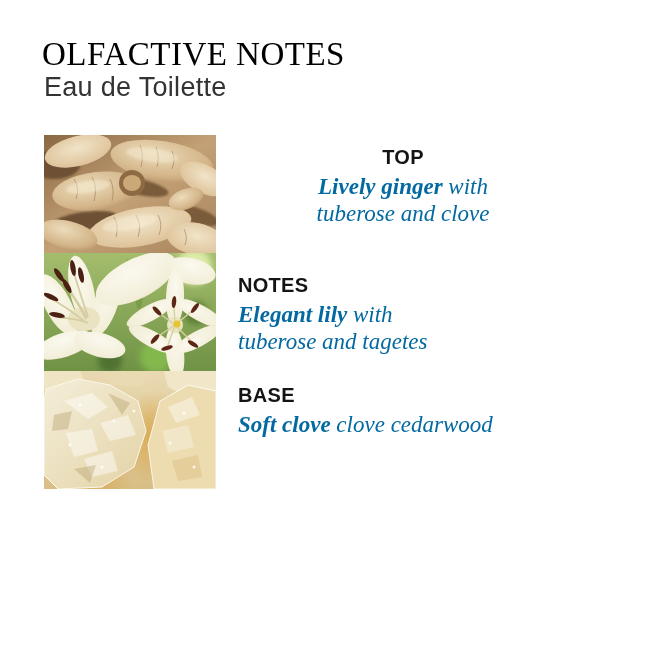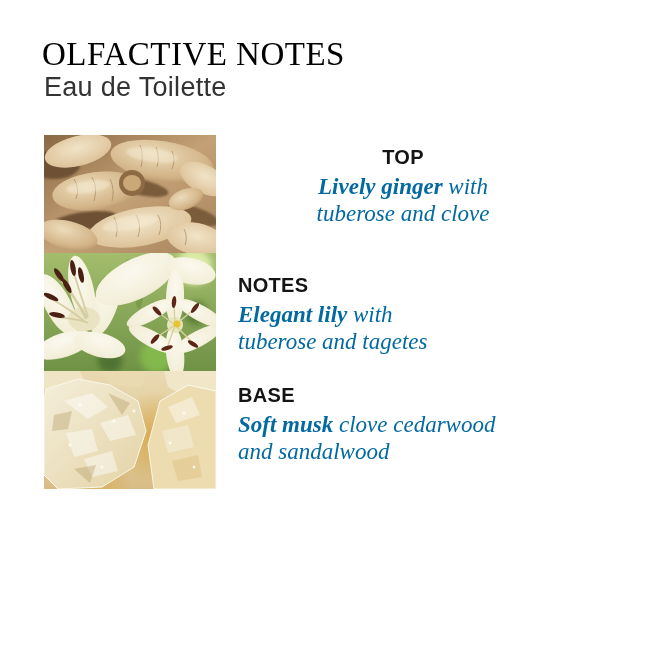--- a/index.html
+++ b/index.html
@@ -249,18 +249,17 @@
     <div class="note-label">NOTES</div>
     <p class="note-text">
       <span><span class="note-accent">Elegant lily</span><span> with</span></span><br>
       <span>tuberose and tagetes</span>
     </p>
   </div>
 
   <div class="note-block base">
     <div class="note-label">BASE</div>
     <p class="note-text">
-      <span><span class="note-accent">Soft musk</span><span> clove cedarwood</span></span><br>
-      <span>and sandalwood</span>
+      <span><span class="note-accent">Soft clove</span><span> clove cedarwood</span></span><br>
     </p>
   </div>
 
 </div>
 
 </body></html>

